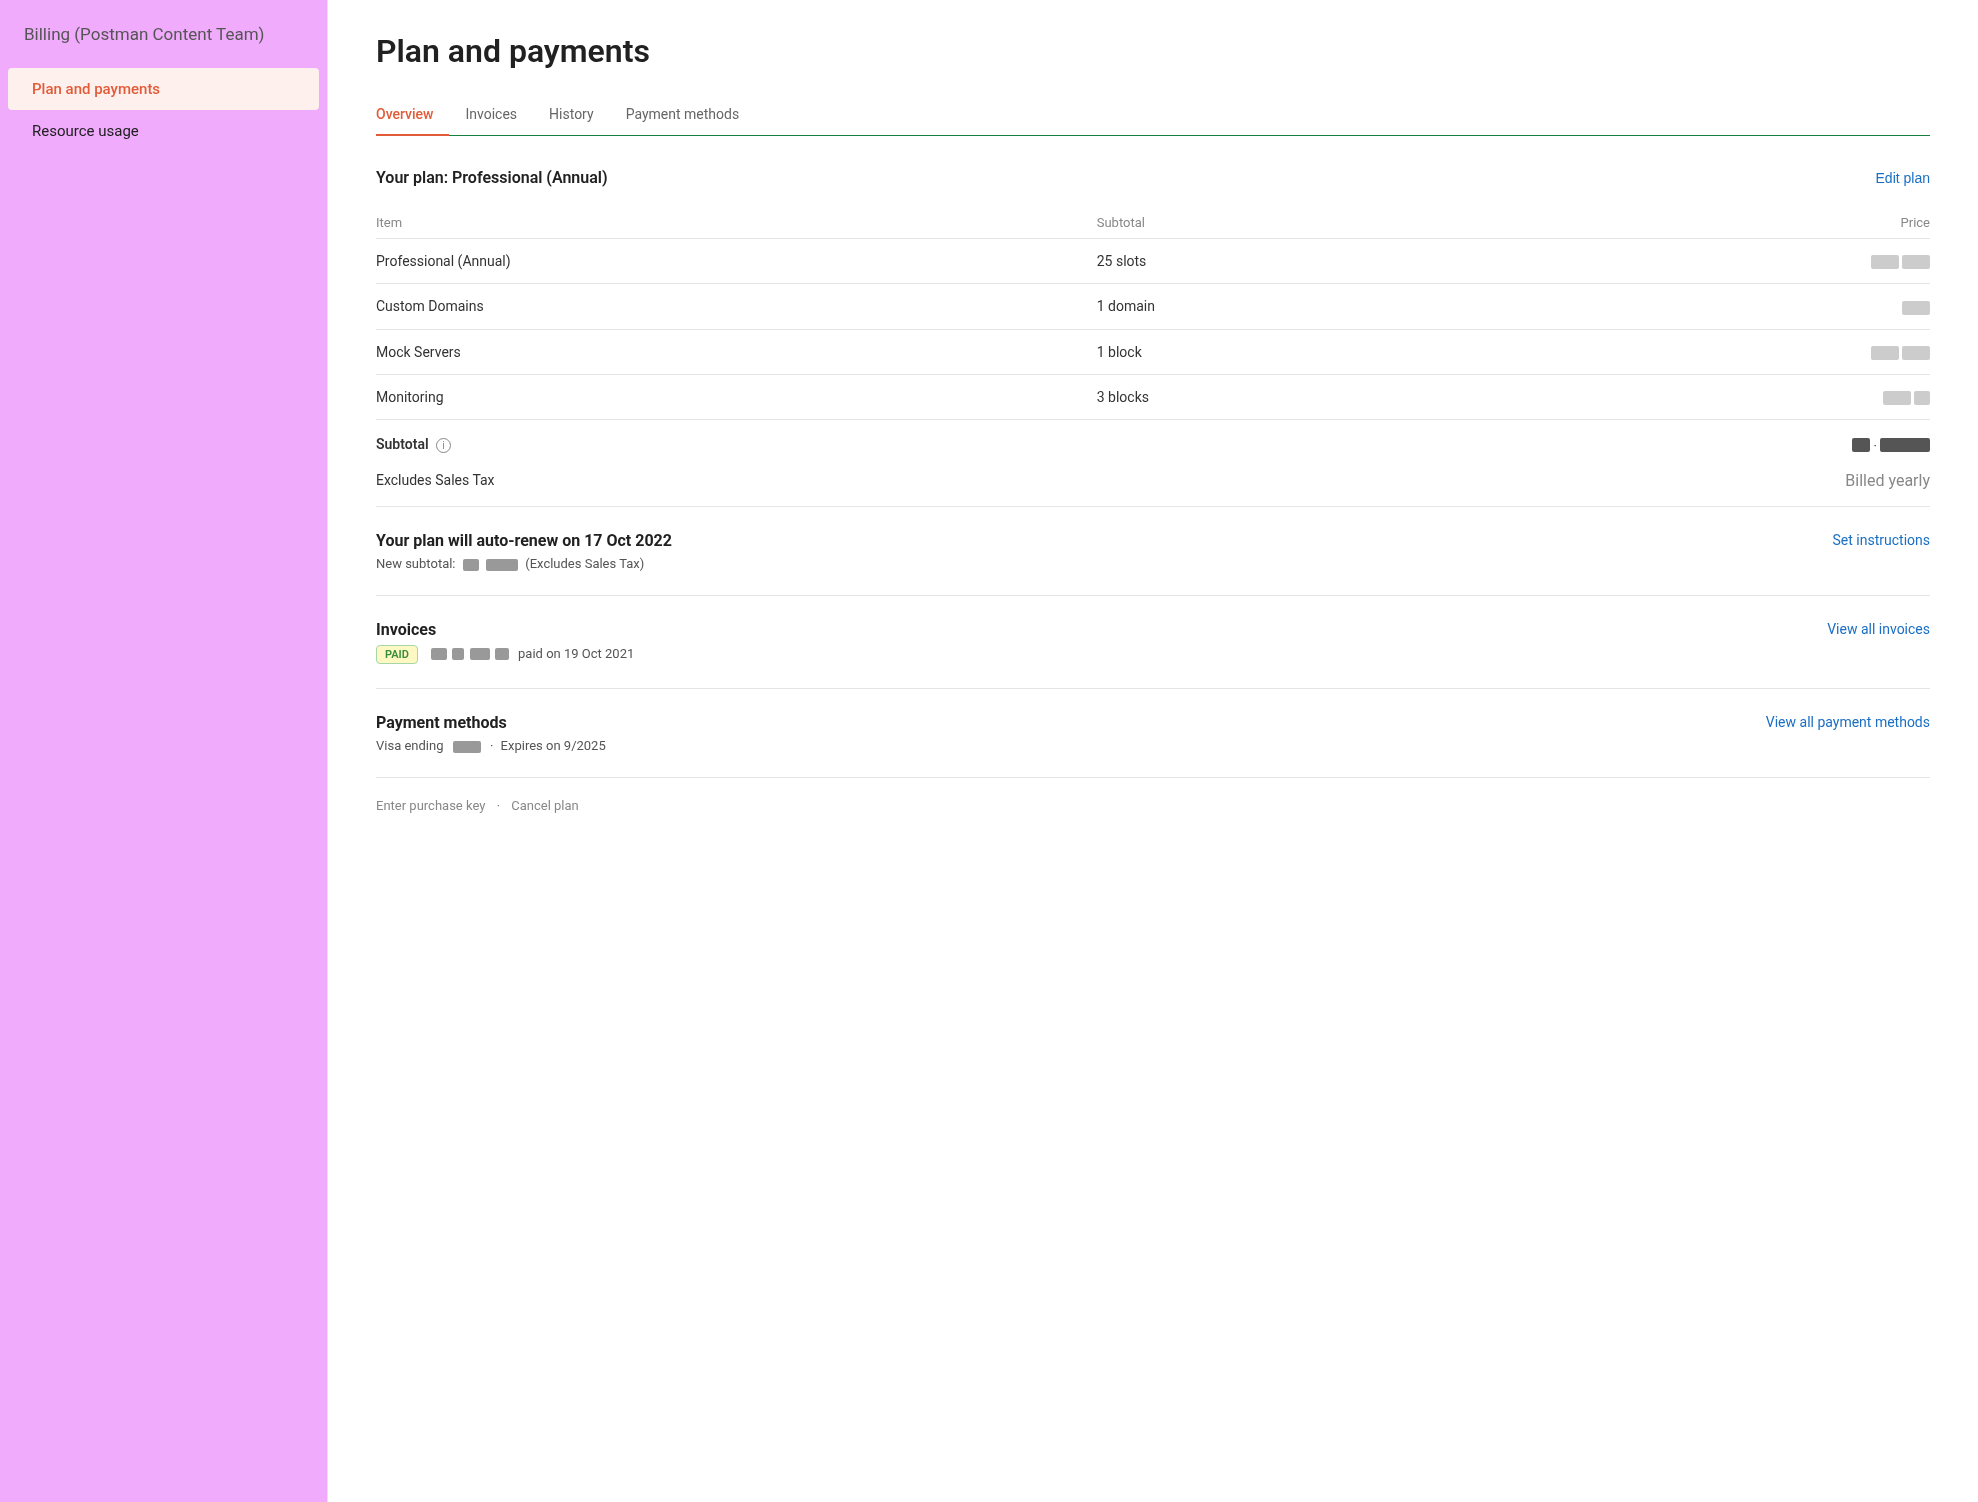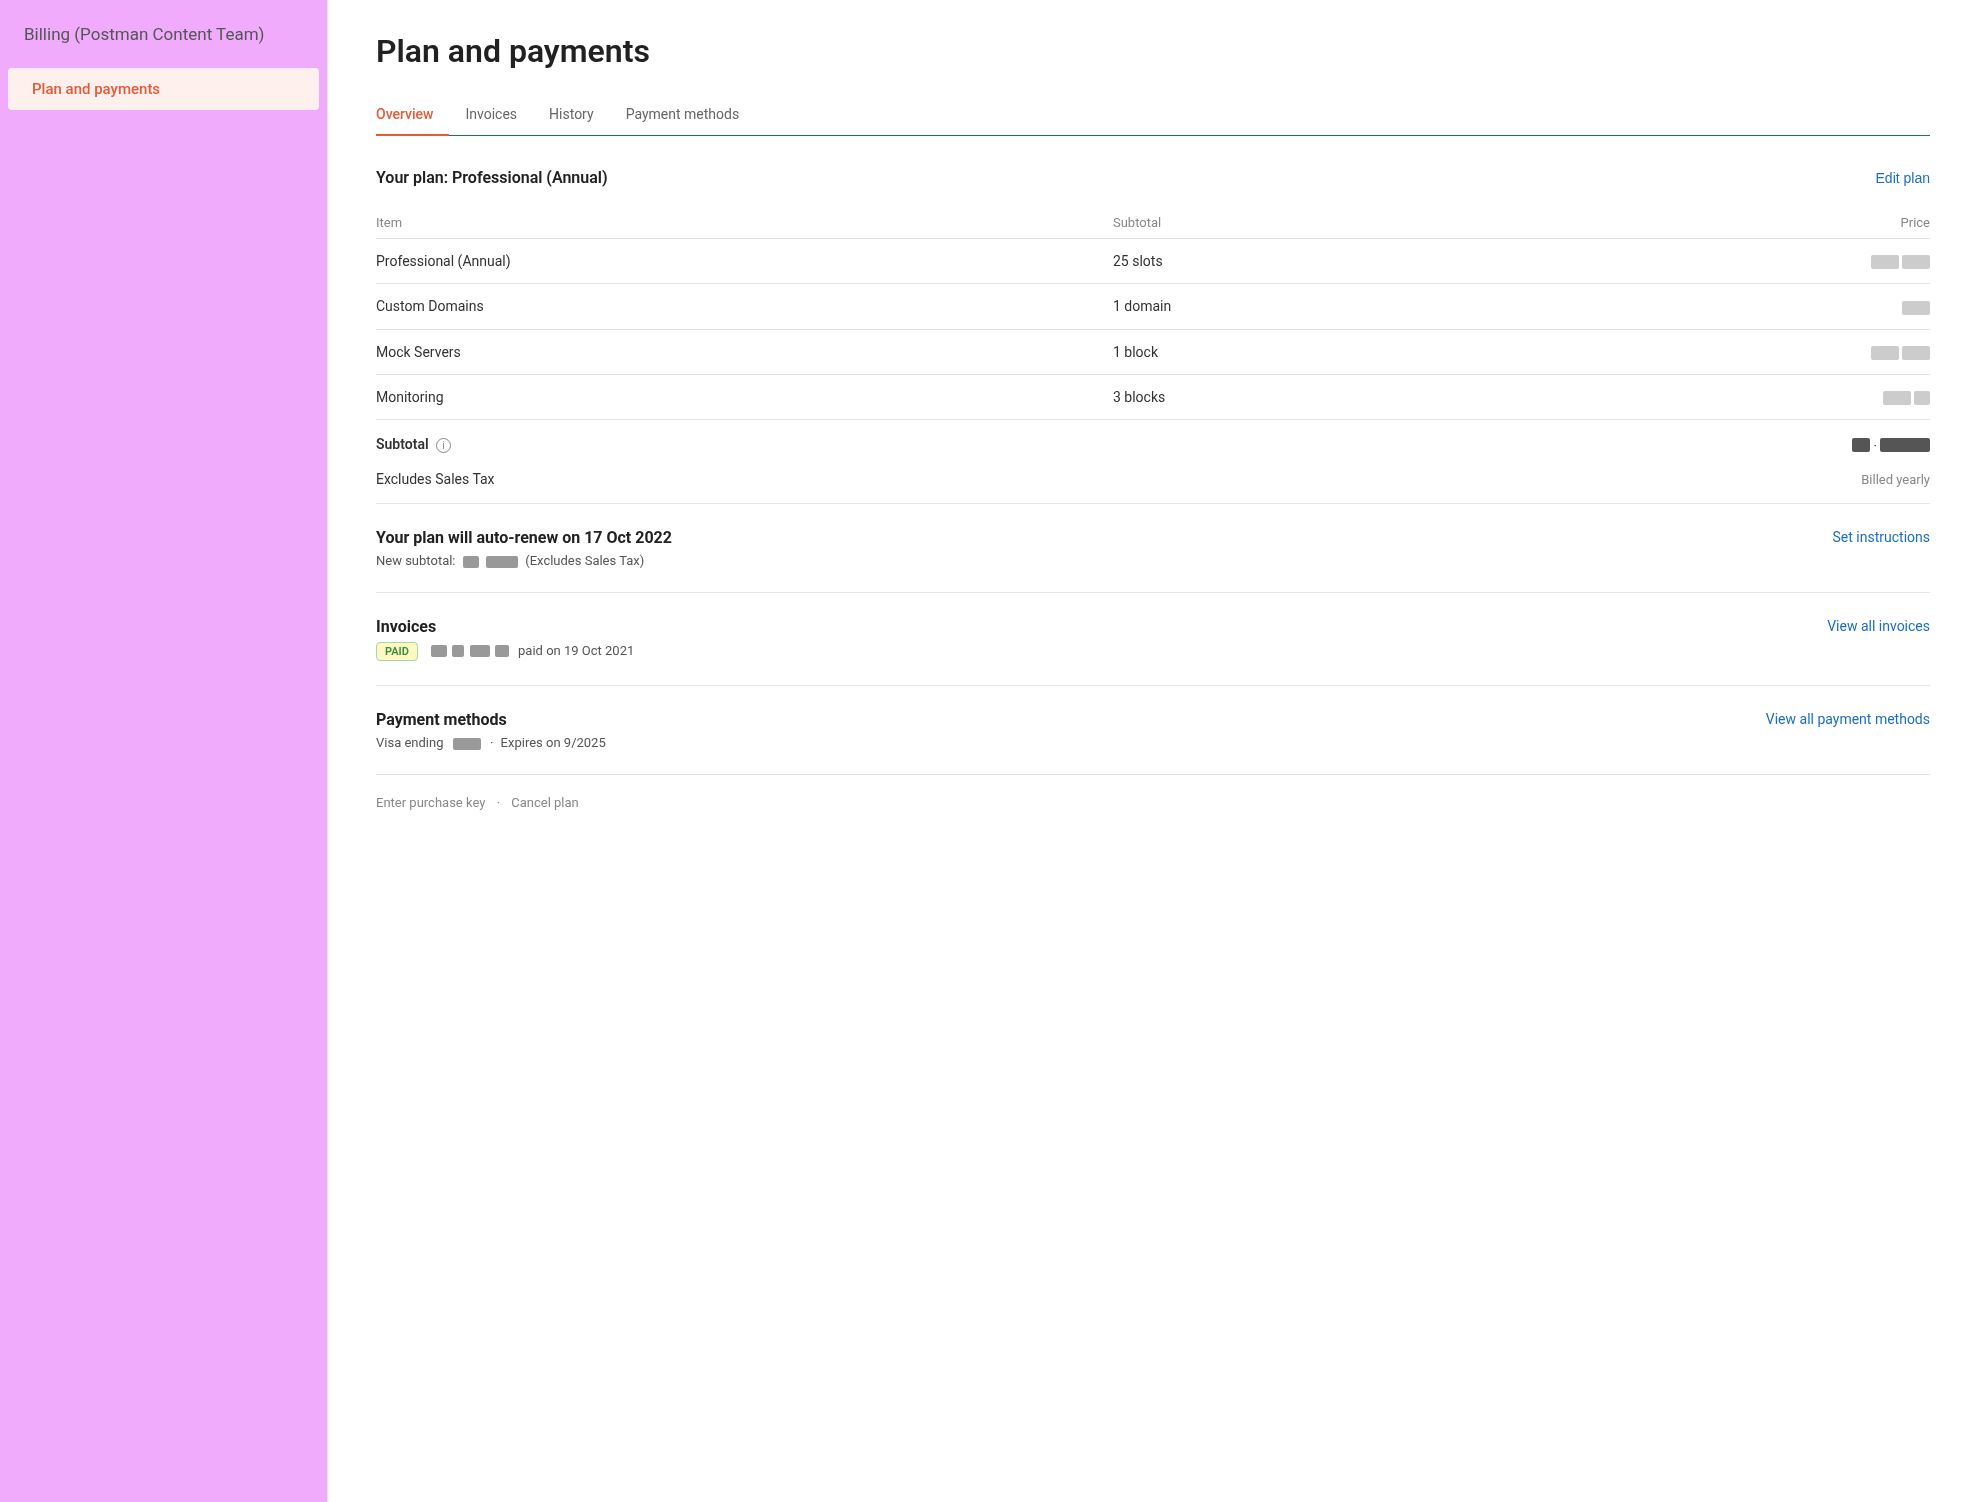--- a/index.html
+++ b/index.html
@@ -144,21 +144,21 @@
       font-weight: 600;
       font-size: 14px;
     }
     .subtotal-note {
       font-size: 12px;
       color: #888;
       padding-bottom: 16px !important;
       border-bottom: 1px solid #e5e5e5!important;
     }
     .billed-yearly {
-      font-size: 13px;
+      font-size: 16px;
       color: #888;
     }
 
     
     .info-section {
       padding: 24px 0;
       border-bottom: 1px solid #e5e5e5;
       display: flex;
       justify-content: space-between;
       align-items: flex-start;
@@ -229,20 +229,23 @@
 </head>
 <body>
 
 <nav class="sidebar">
   <div class="sidebar-title">
     <span>Billing</span>
     <span>(Postman Content Team)</span>
   </div>
   <a class="sidebar-nav-item active">
     <span>Plan and payments</span>
+  </a>
+  <a class="sidebar-nav-item">
+    <span>Resource usage</span>
   </a>
 </nav>
 
 <main class="main">
   <h1 class="page-title">Plan and payments</h1>
 
   <div class="tabs">
     <div class="tab active">Overview</div>
     <div class="tab">Invoices</div>
     <div class="tab">History</div>

